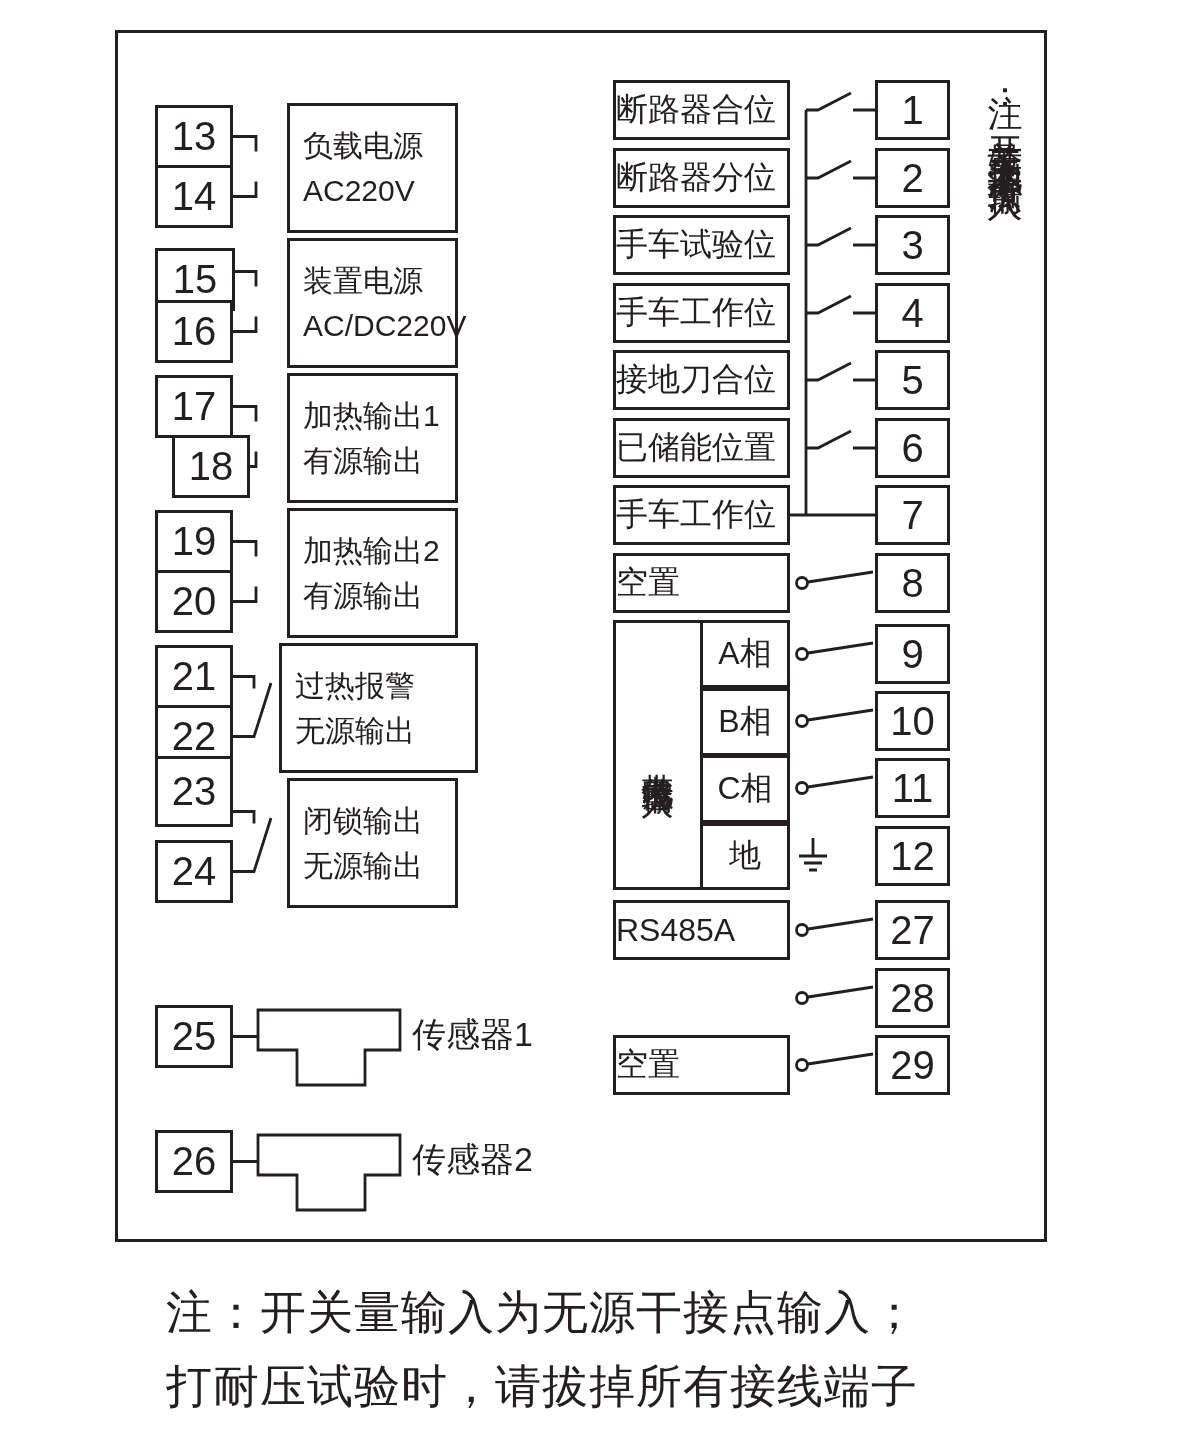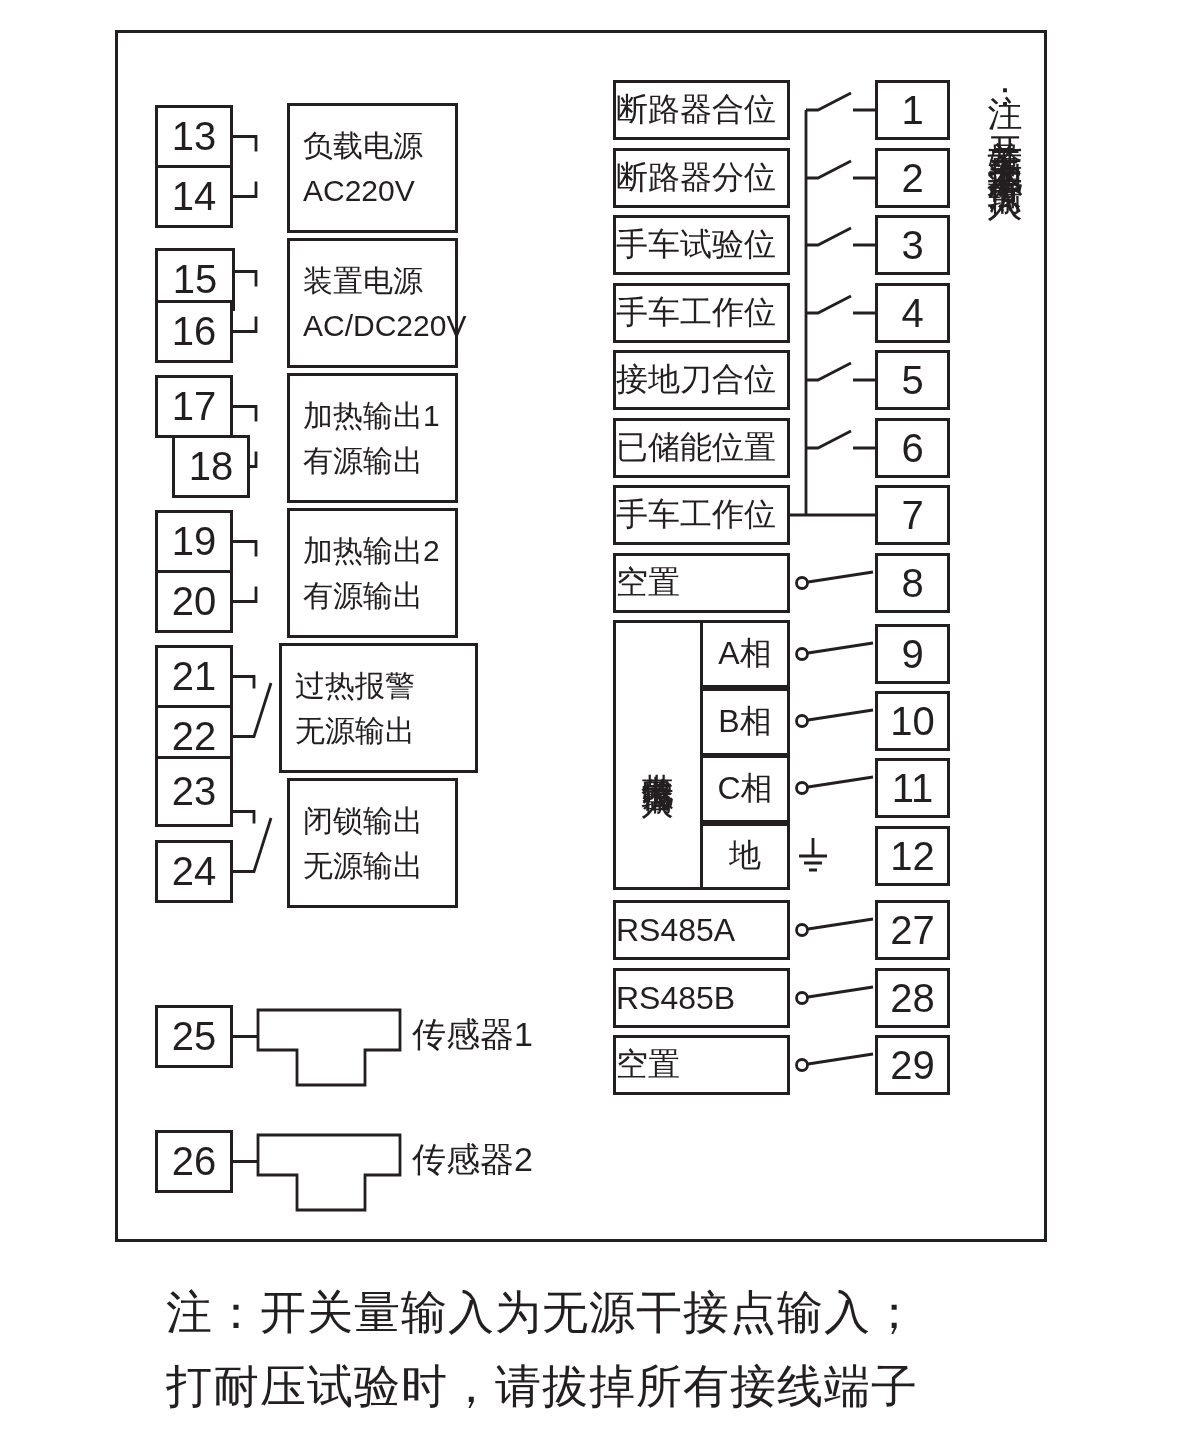--- a/index.html
+++ b/index.html
@@ -143,21 +143,20 @@
   <div class="box cell" style="left:700px;top:687.5px;width:90px;height:68px">B相</div>
   <div class="box cell" style="left:700px;top:755px;width:90px;height:68px">C相</div>
   <div class="box cell" style="left:700px;top:822.5px;width:90px;height:67.5px">地</div>
 
   <div class="box tnum" style="left:875px;top:624px;width:75px;height:60px">9</div>
   <div class="box tnum" style="left:875px;top:691px;width:75px;height:60px">10</div>
   <div class="box tnum" style="left:875px;top:758px;width:75px;height:60px">11</div>
   <div class="box tnum" style="left:875px;top:826px;width:75px;height:60px">12</div>
 
   <div class="box rlbl" style="left:613px;top:900px;width:177px;height:60px">RS485A</div>
-  <div class="box rlbl" style="left:613px;top:968px;width:177px;height:60px">RS485B</div>
   <div class="box rlbl" style="left:613px;top:1035px;width:177px;height:60px">空置</div>
 
   <div class="box tnum" style="left:875px;top:900px;width:75px;height:60px">27</div>
   <div class="box tnum" style="left:875px;top:968px;width:75px;height:60px">28</div>
   <div class="box tnum" style="left:875px;top:1035px;width:75px;height:60px">29</div>
 
   <div class="side-note">注：开关量输入为无源干接点输入</div>
 
   <div class="bottom-note" style="left:166px;top:1276px">注：开关量输入为无源干接点输入；</div>
   <div class="bottom-note" style="left:166px;top:1350px">打耐压试验时，请拔掉所有接线端子</div>

